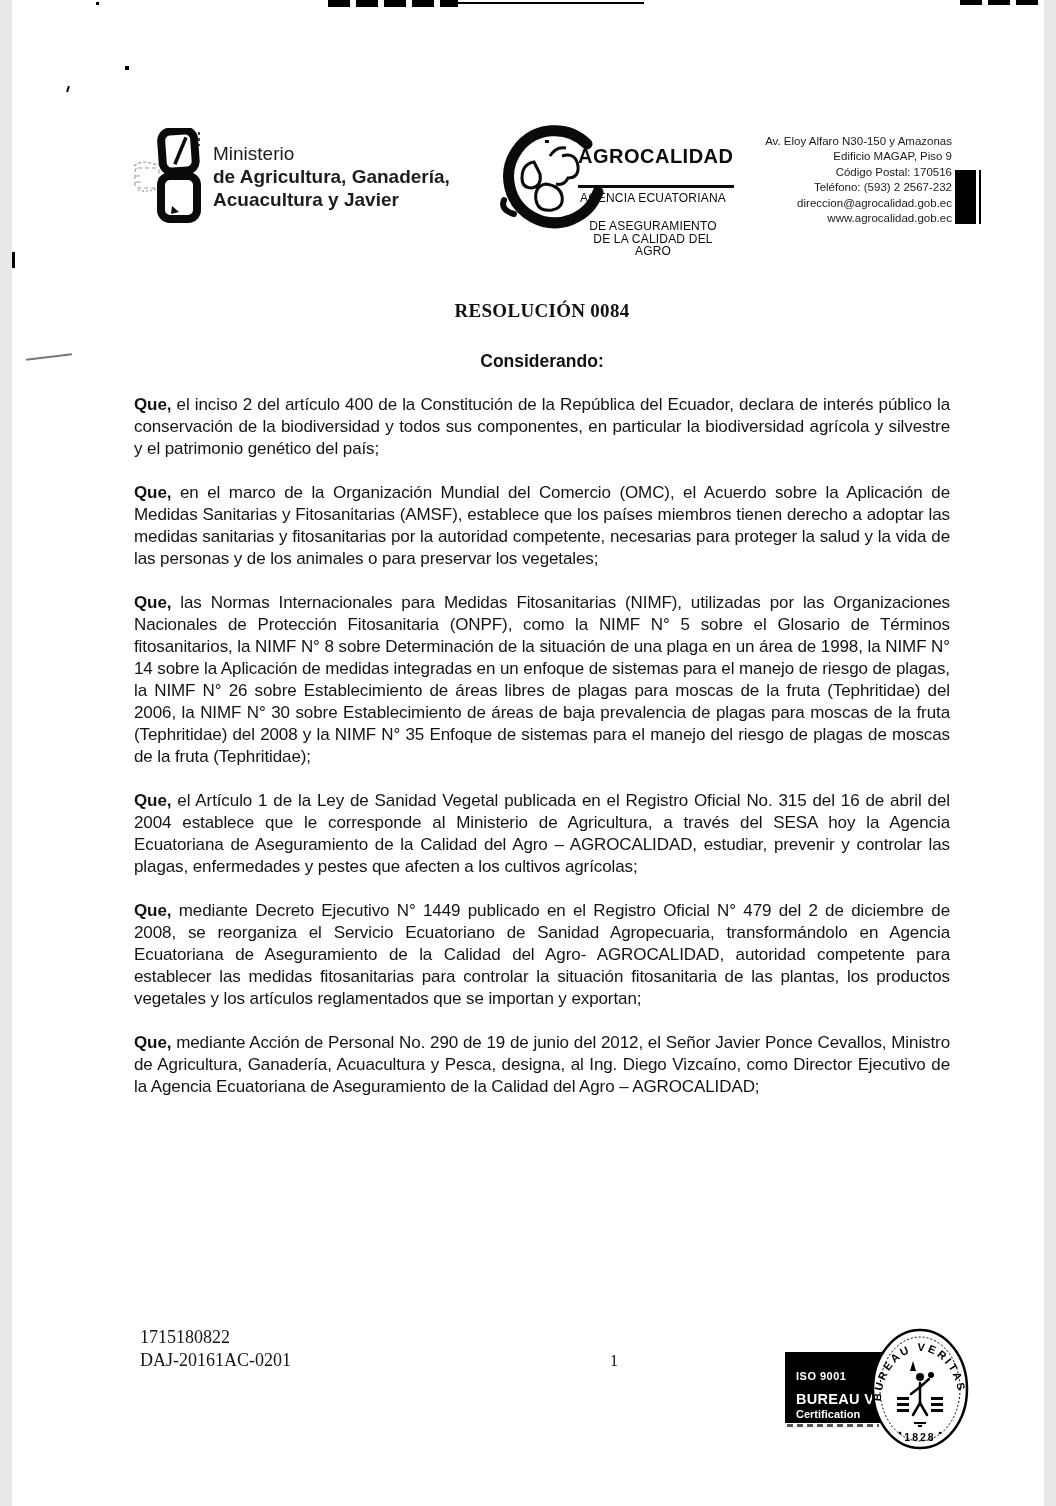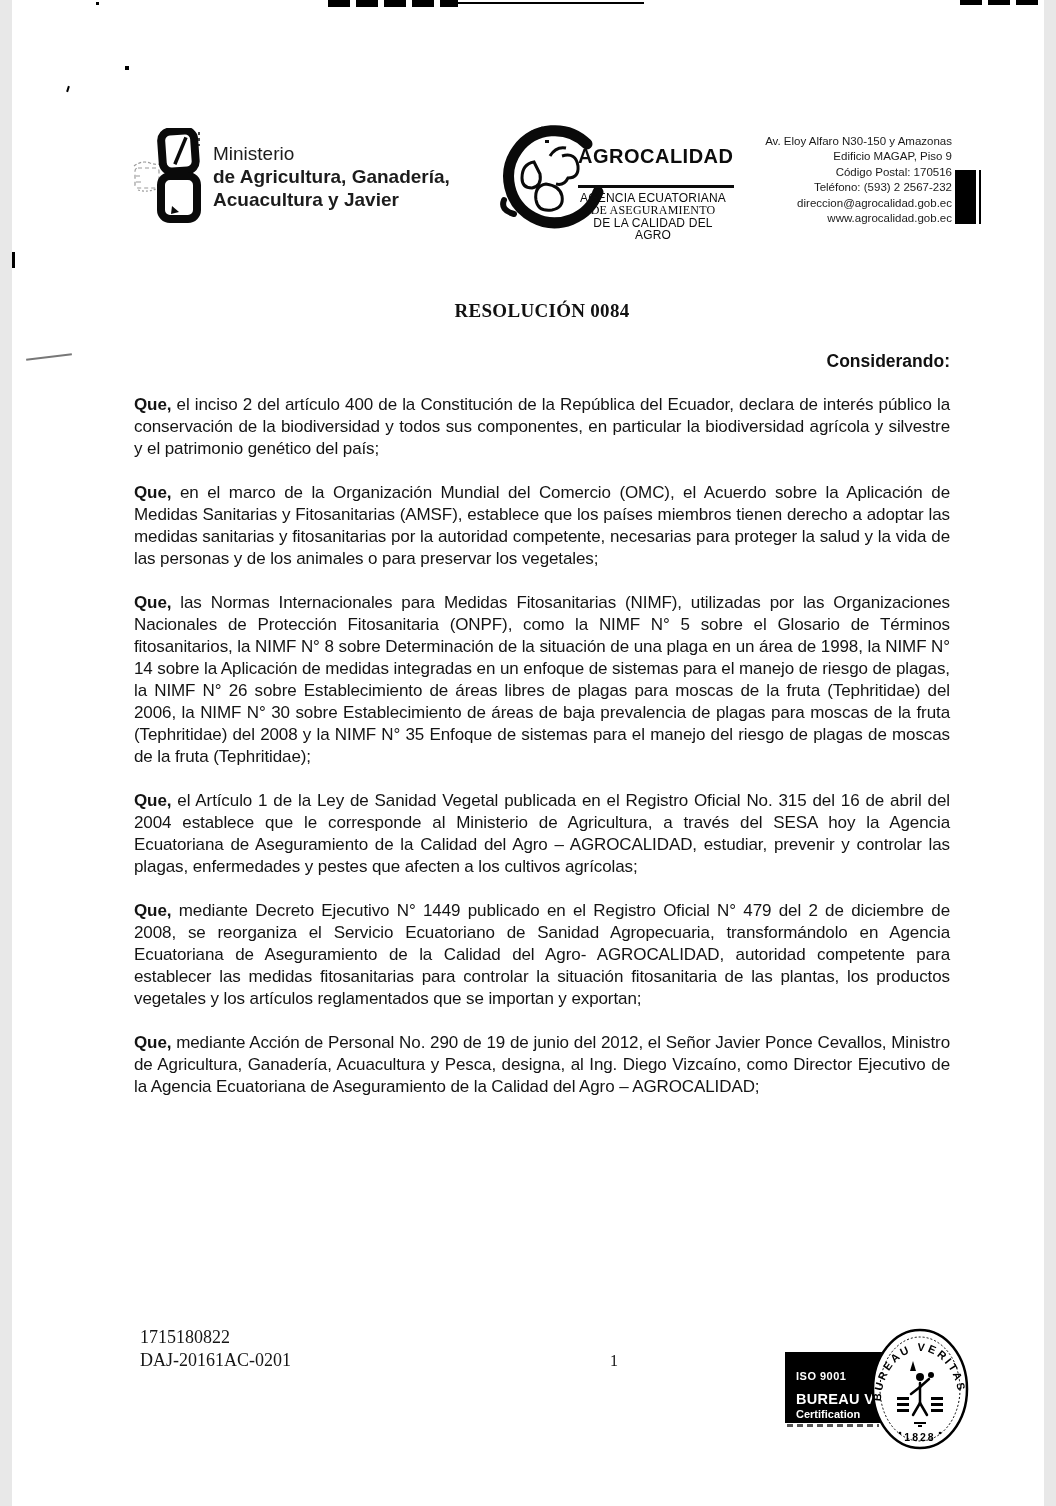--- a/index.html
+++ b/index.html
@@ -26,21 +26,21 @@
   .agro-word{position:absolute;left:566px;top:145px;width:150px;text-align:center;color:#0c0c0c;}
   .agro-word .name{font-weight:800;font-size:20px;letter-spacing:.5px;border-bottom:3px solid #0c0c0c;padding-bottom:17px;display:inline-block;}
   .agro-word .sub{font-size:12px;line-height:12px;margin-top:4px;font-weight:400;letter-spacing:.2px;}
   .addr{position:absolute;left:700px;top:134px;width:240px;text-align:right;font-size:11.5px;line-height:15.4px;color:#1a1a1a;}
   .addr-bar{position:absolute;left:943px;top:170px;width:21px;height:54px;background:#000;}
   .addr-bar-line{position:absolute;left:967px;top:170px;width:2px;height:54px;background:#000;}
   
   .doc{position:absolute;left:122px;top:300px;width:816px;}
   .res-title{font-family:"Liberation Serif", serif;font-weight:700;font-size:19px;text-align:center;letter-spacing:.3px;}
   .heading{font-weight:700;font-size:17.5px;line-height:23px;text-align:center;margin-top:25px;}
-  .considerando{font-weight:700;font-size:17.5px;text-align:right;margin-top:29px;}
+  .considerando{font-weight:700;font-size:17.5px;text-align:center;margin-top:29px;}
   .doc p{
     font-size:17px;line-height:22px;letter-spacing:-0.1px;
     text-align:justify;margin:22px 0 0 0;color:#141414;
   }
   .doc p b{font-weight:700;}
   
   .foot-codes{position:absolute;left:128px;top:1326px;font-family:"Liberation Serif", serif;font-size:18px;line-height:23px;color:#151515;}
   .page-num{position:absolute;left:598px;top:1352px;font-family:"Liberation Serif", serif;font-size:16px;}
   .cert-rect{position:absolute;left:773px;top:1352px;width:166px;height:71px;background:#000;color:#fff;padding:18px 0 0 11px;box-sizing:border-box;}
   .cert-rect .iso{font-weight:700;font-size:11px;letter-spacing:.5px;}
@@ -105,21 +105,21 @@
           <circle cx="52" cy="6" r="1.6"></circle>
         <circle cx="63" cy="8" r="1.4"></circle>
           <circle cx="34" cy="16" r="1.4"></circle>
         <rect x="55" y="18" width="4" height="3"></rect>
       </g>
     </svg>
   </div>
   <div class="agro-word">
     <span class="name">AGROCALIDAD</span>
     <div class="sub">AGENCIA ECUATORIANA</div>
-    <div class="sub" style="margin-top:0;font-family:Liberation Serif, serif;">DE ASEGURAMIENTO</div>
+    <div class="sub" style="margin-top:16px;">DE ASEGURAMIENTO</div>
     <div class="sub" style="margin-top:1px;">DE LA CALIDAD DEL AGRO</div>
   </div>
 
   <div class="addr">
     <div>Av. Eloy Alfaro N30-150 y Amazonas</div>
     <div>Edificio MAGAP, Piso 9</div>
     <div>Código Postal: 170516</div>
     <div>Teléfono: (593) 2 2567-232</div>
     <div>direccion@agrocalidad.gob.ec</div>
     <div>www.agrocalidad.gob.ec</div>

